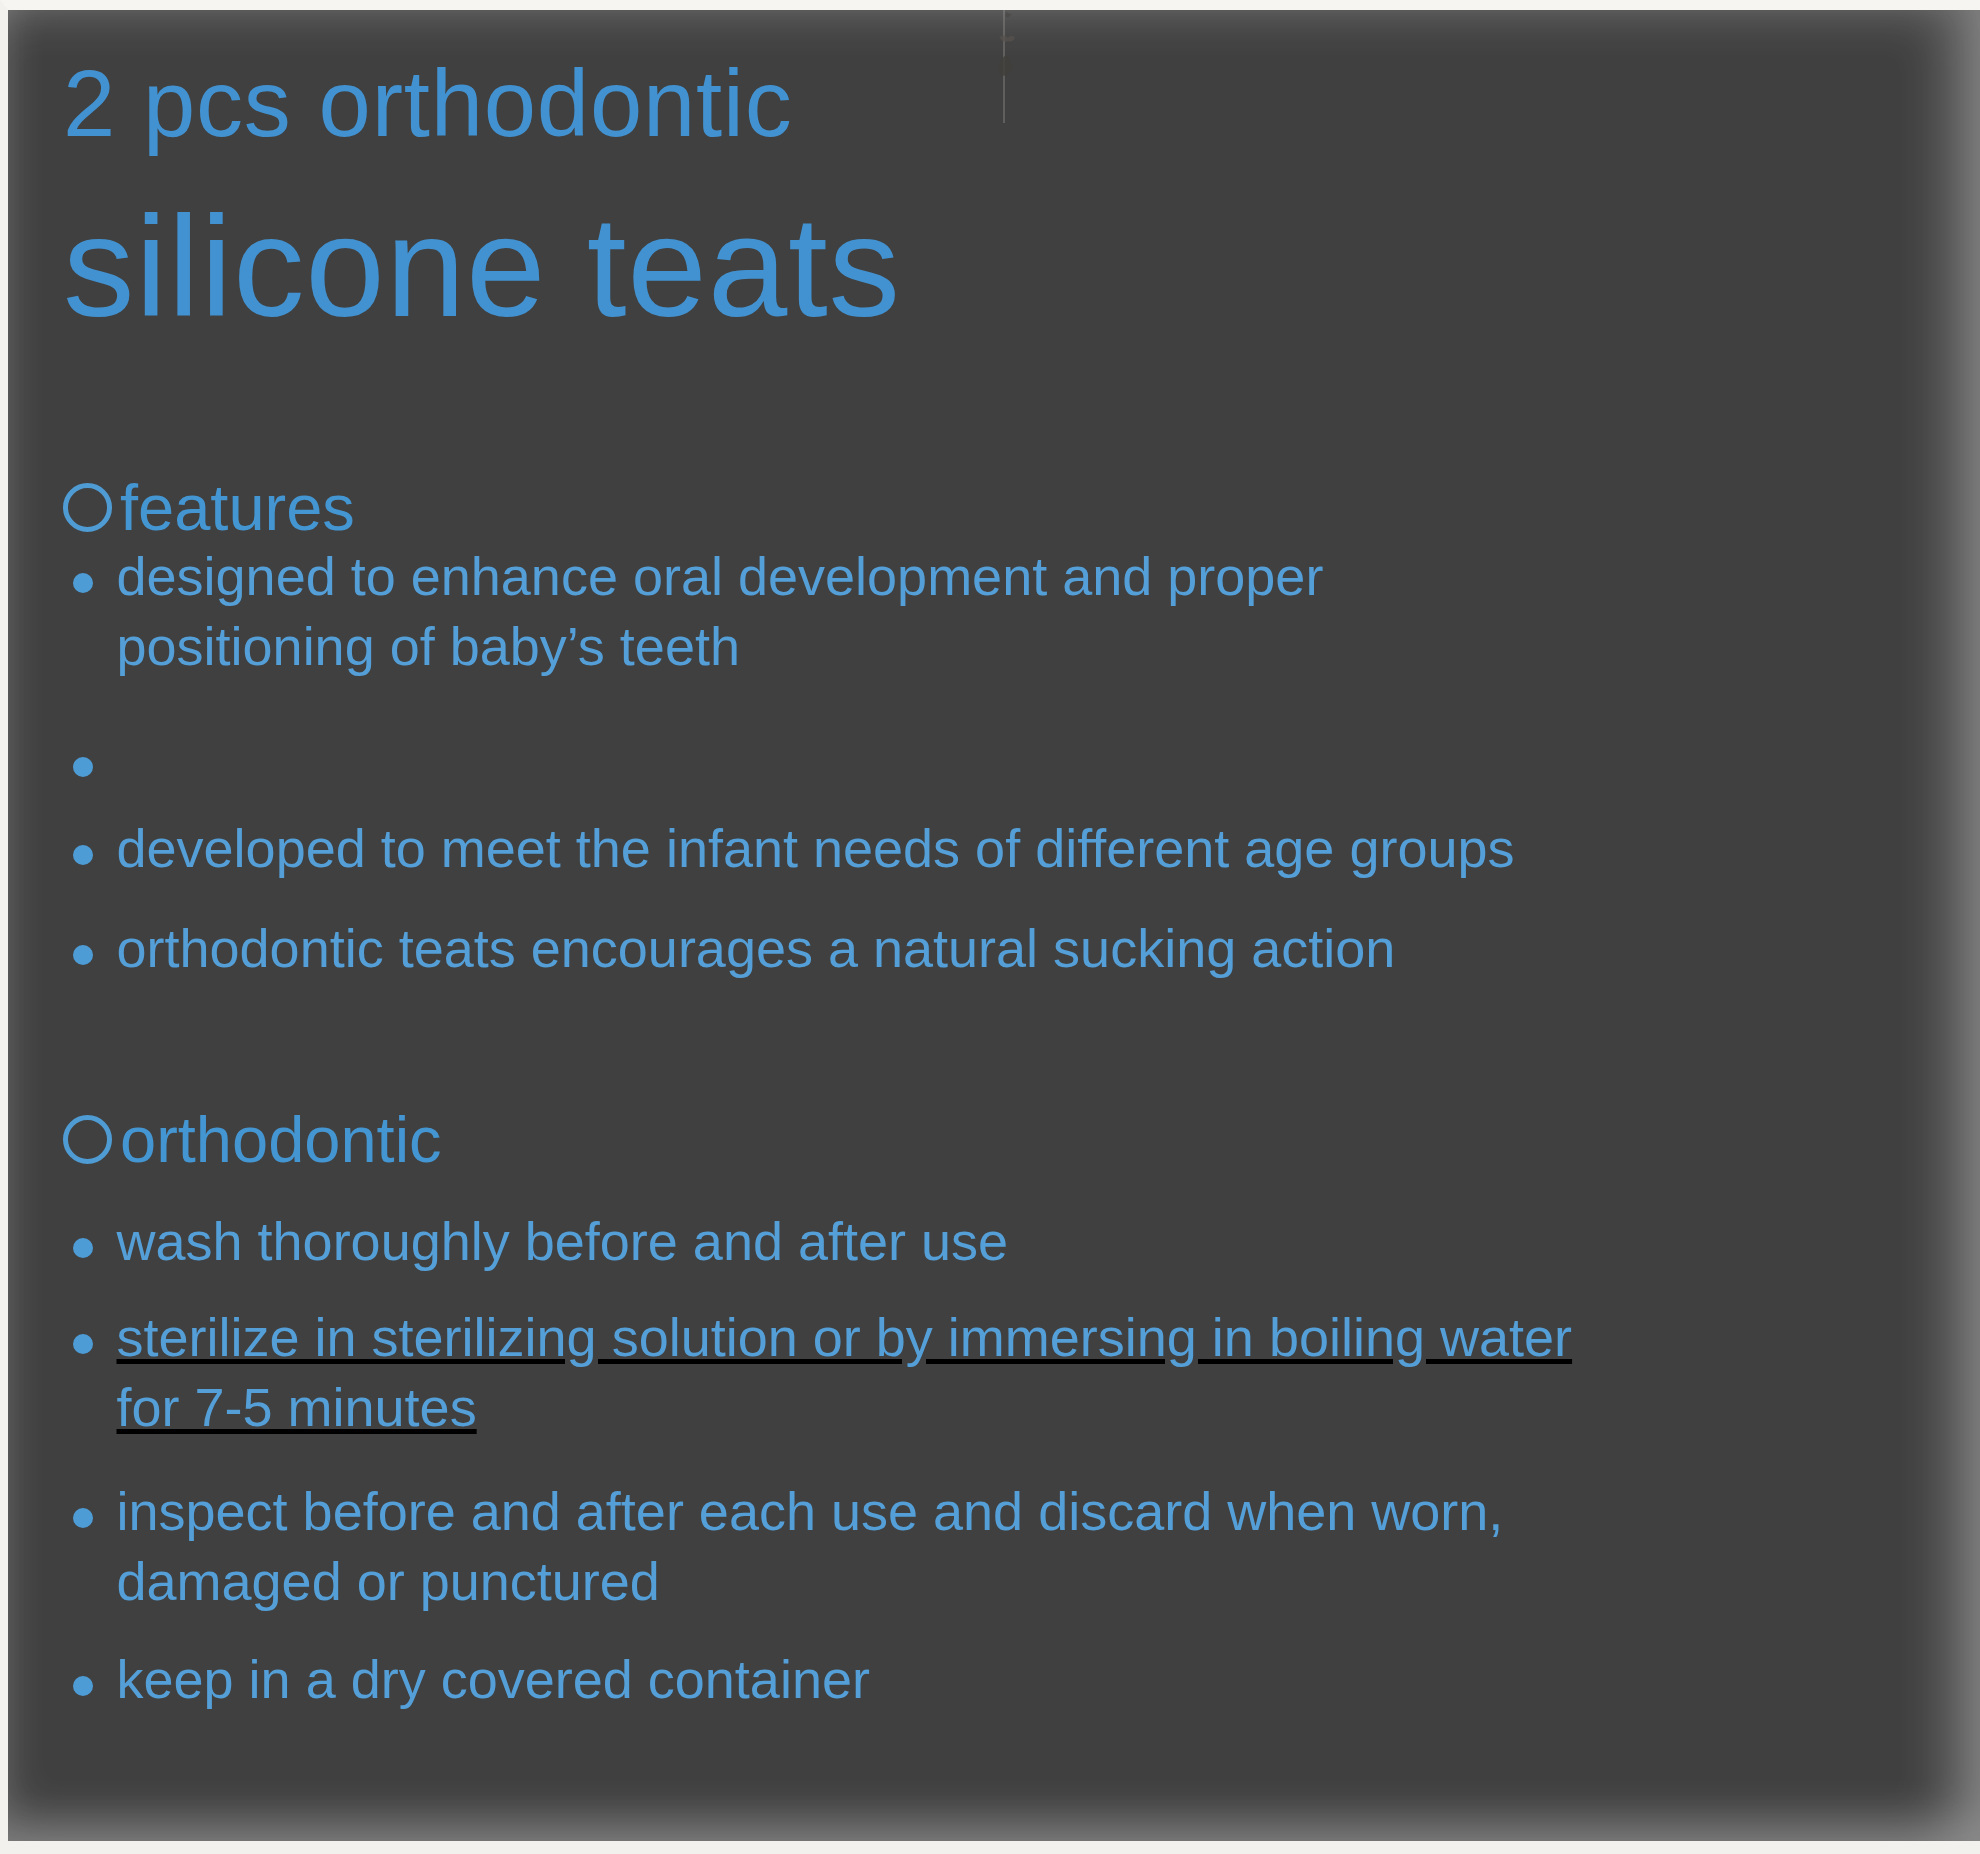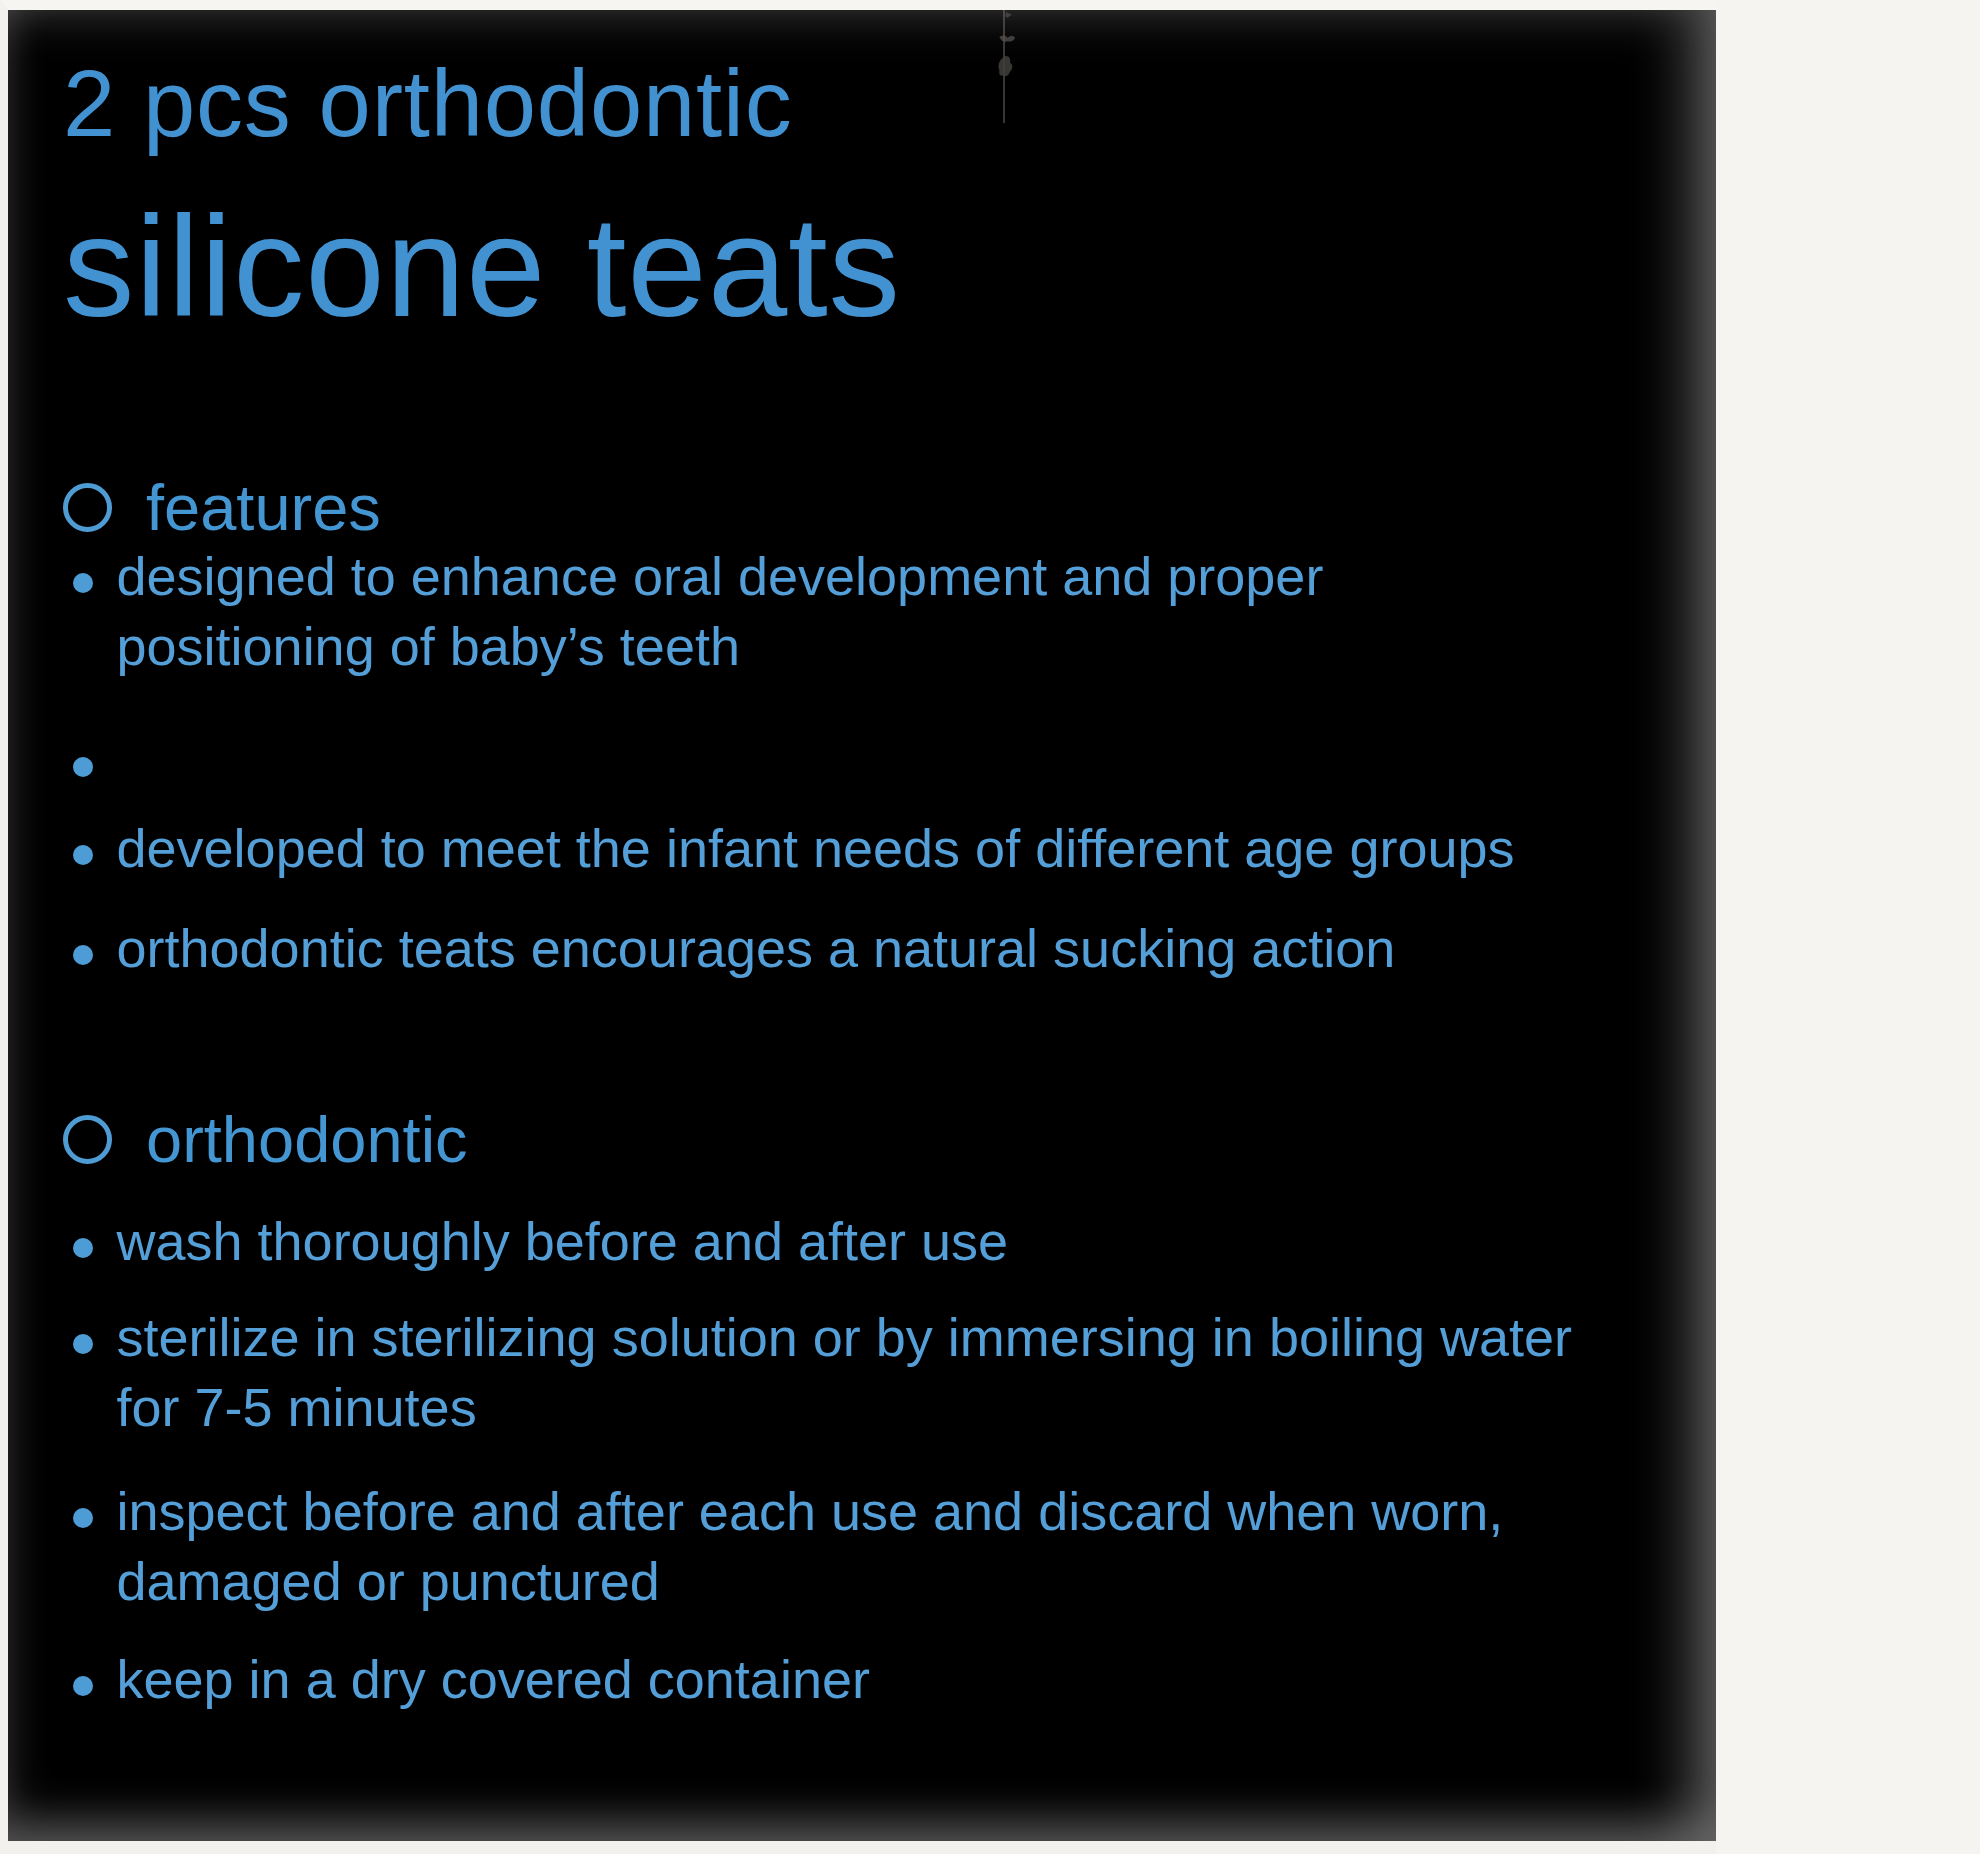--- a/index.html
+++ b/index.html
@@ -10,23 +10,23 @@
     width: 1980px;
     height: 1854px;
     position: relative;
     background: #f6f4f0;
     font-family: "Liberation Sans", "DejaVu Sans", sans-serif;
     overflow: hidden;
   }
   .paper {
     position: absolute;
     left: 0; top: 0;
-    width: 1716px;
+    width: 1980px;
     height: 1854px;
-    background: #000000;
+    background: #404040;
     border-top: 10px solid #f7f5f1;
     border-left: 8.4px solid #f3f1ed;
     border-bottom: 13.4px solid #f3f1ed;
     box-sizing: border-box;
     box-shadow: inset -34px 0 50px rgba(255,255,255,0.25), inset 0 -25px 42px rgba(255,255,255,0.2);
   }
   .content {
     position: absolute;
     left: 55px;
     top: 0;
@@ -42,21 +42,21 @@
   .title2 {
     margin-top: 44px;
     font-size: 143px;
     line-height: 1;
     color: #4292d1;
     letter-spacing: 0.8px;
   }
   .sec-head {
     display: flex;
     align-items: center;
-    gap: 34px;
+    gap: 8px;
     height: 67px;
   }
   .sec-features .sec-head { margin-top: 136px; }
   .sec-instructions .sec-head { margin-top: 123px; }
   .ring {
     width: 49px;
     height: 49px;
     border: 5px solid #4f9bd3;
     border-radius: 50%;
     flex: 0 0 auto;

